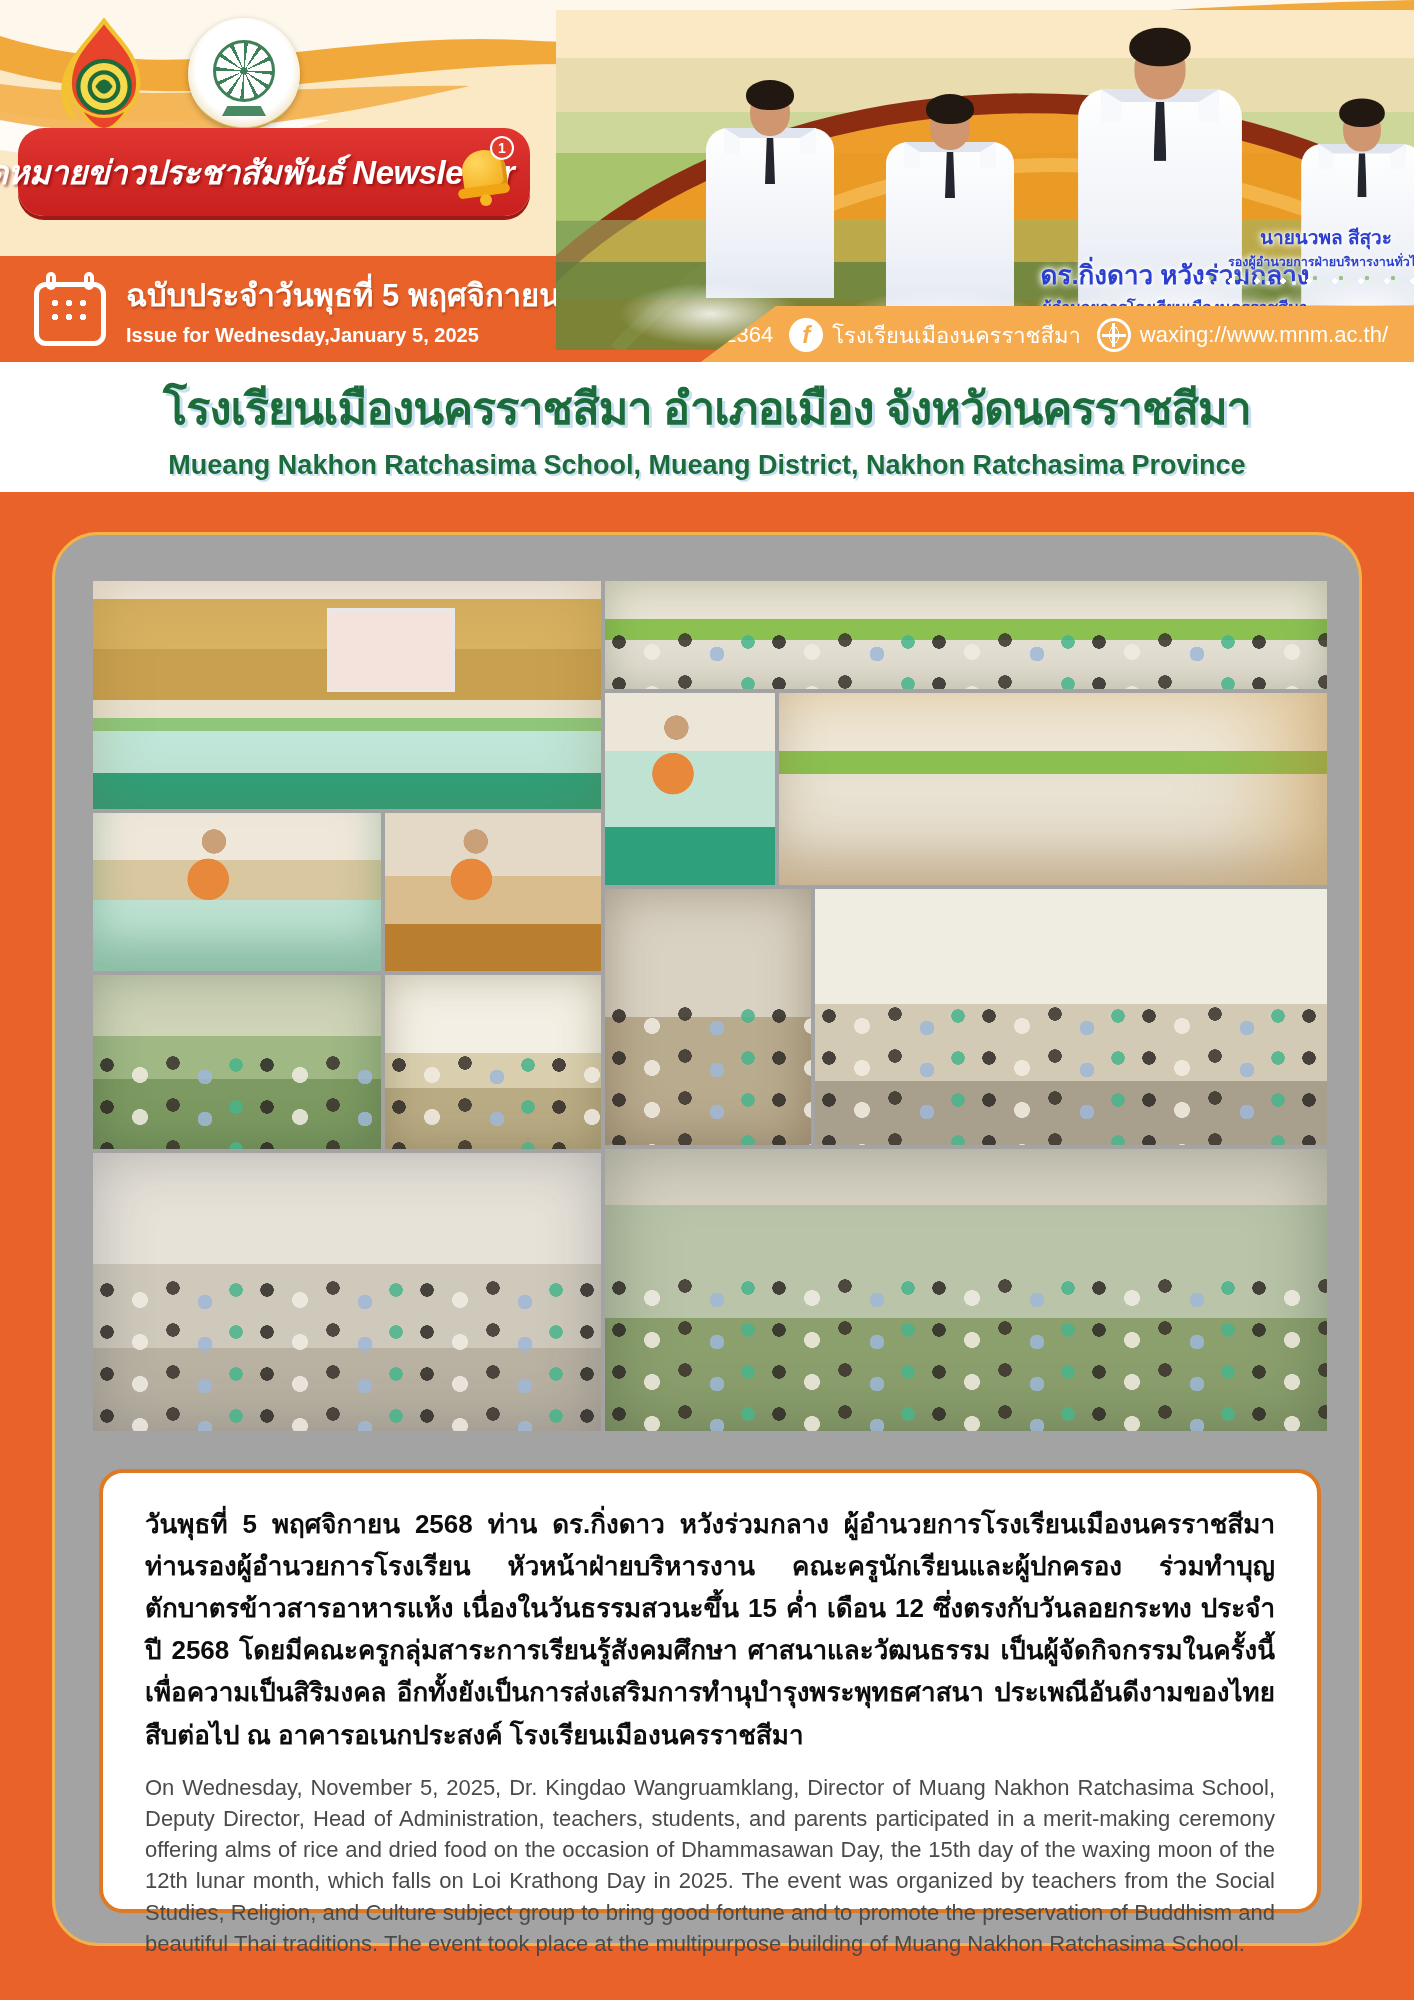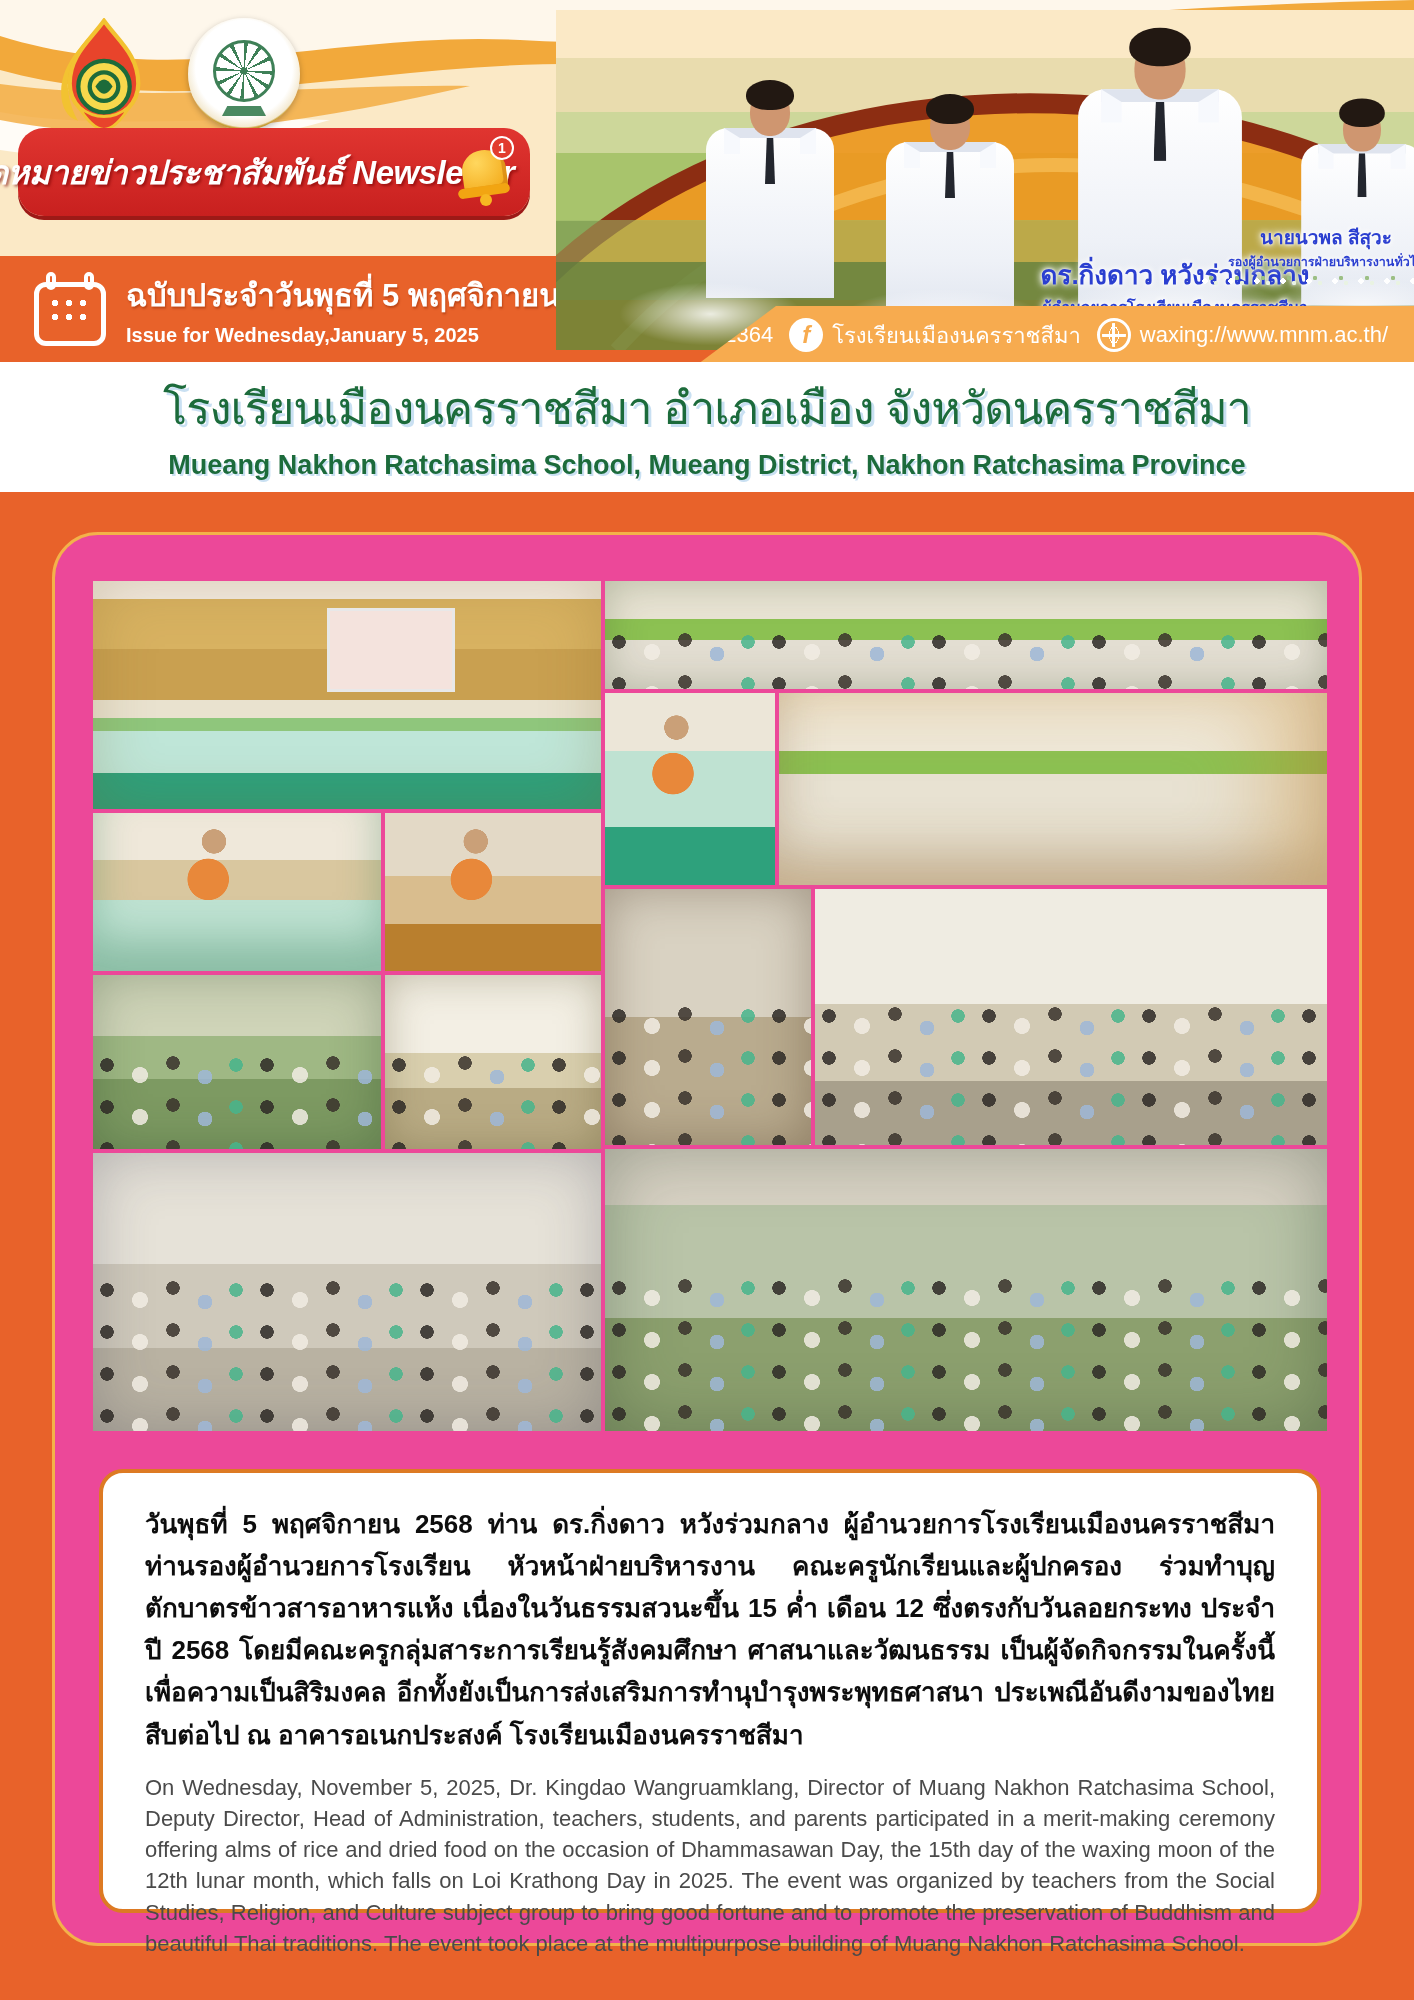--- a/index.html
+++ b/index.html
@@ -106,26 +106,26 @@
   .c-icon.solid { background:#fff; color:#f7ab4f; font-weight:bold; font-size:24px; font-style:italic; }
   .c-icon.globe { border:3px solid #fff; position:relative; overflow:hidden; }
   .c-icon.globe::before { content:""; position:absolute; inset:2px; border-radius:50%;
       background:
         linear-gradient(#fff,#fff) 50% 50%/100% 3px no-repeat,
         linear-gradient(#fff,#fff) 50% 50%/3px 100% no-repeat,
         radial-gradient(ellipse 7px 12px at 50% 50%, transparent 62%, #fff 63% 72%, transparent 73%); }
 
   
   .title-sec { position:absolute; left:0; top:362px; width:1414px; height:130px; background:#fff; text-align:center; }
-  .title-sec .th { margin-top:10px; color:#1c6b3b; font-weight:normal; font-size:45px; letter-spacing:-1px;
+  .title-sec .th { margin-top:10px; color:#1c6b3b; font-weight:bold; font-size:45px; letter-spacing:-1px;
       text-shadow:3px 3px 0 #c9e0f2; white-space:nowrap; }
   .title-sec .en { margin-top:6px; color:#1c6b3b; font-weight:bold; font-size:27px; text-shadow:2px 2px 0 #c9e0f2; }
 
   
-  .card { position:absolute; left:52px; top:532px; width:1310px; height:1414px; background:#ec4899;
+  .card { position:absolute; left:52px; top:532px; width:1310px; height:1414px; background:#a3a3a3;
       border-radius:46px; border:3px solid #f3b24a; }
 
   .collage { position:absolute; left:38px; top:46px; width:1234px; height:850px; }
   .ph { position:absolute; background-color:#cfd8c2; background-size:cover; }
   
   .ph.t1 { background:
       linear-gradient(180deg,#f4ece2 0 8%, #d8b261 8% 30%, #c9a050 30% 52%, #e9e2cf 52% 60%, #8fc67c 60% 66%, #bfe6d8 66% 84%, #2ea17c 84% 100%);
       box-shadow:inset 0 0 60px rgba(120,90,30,.25); }
   .ph.t1::before { content:""; position:absolute; left:46%; top:12%; width:24%; height:34%; background:#f4e3dd; border:3px solid #e8e8e8; }
   .ph.t2 { background:linear-gradient(180deg,#efe8da 0 30%, #d9c79f 30% 55%, #bfe2d2 55% 100%);

